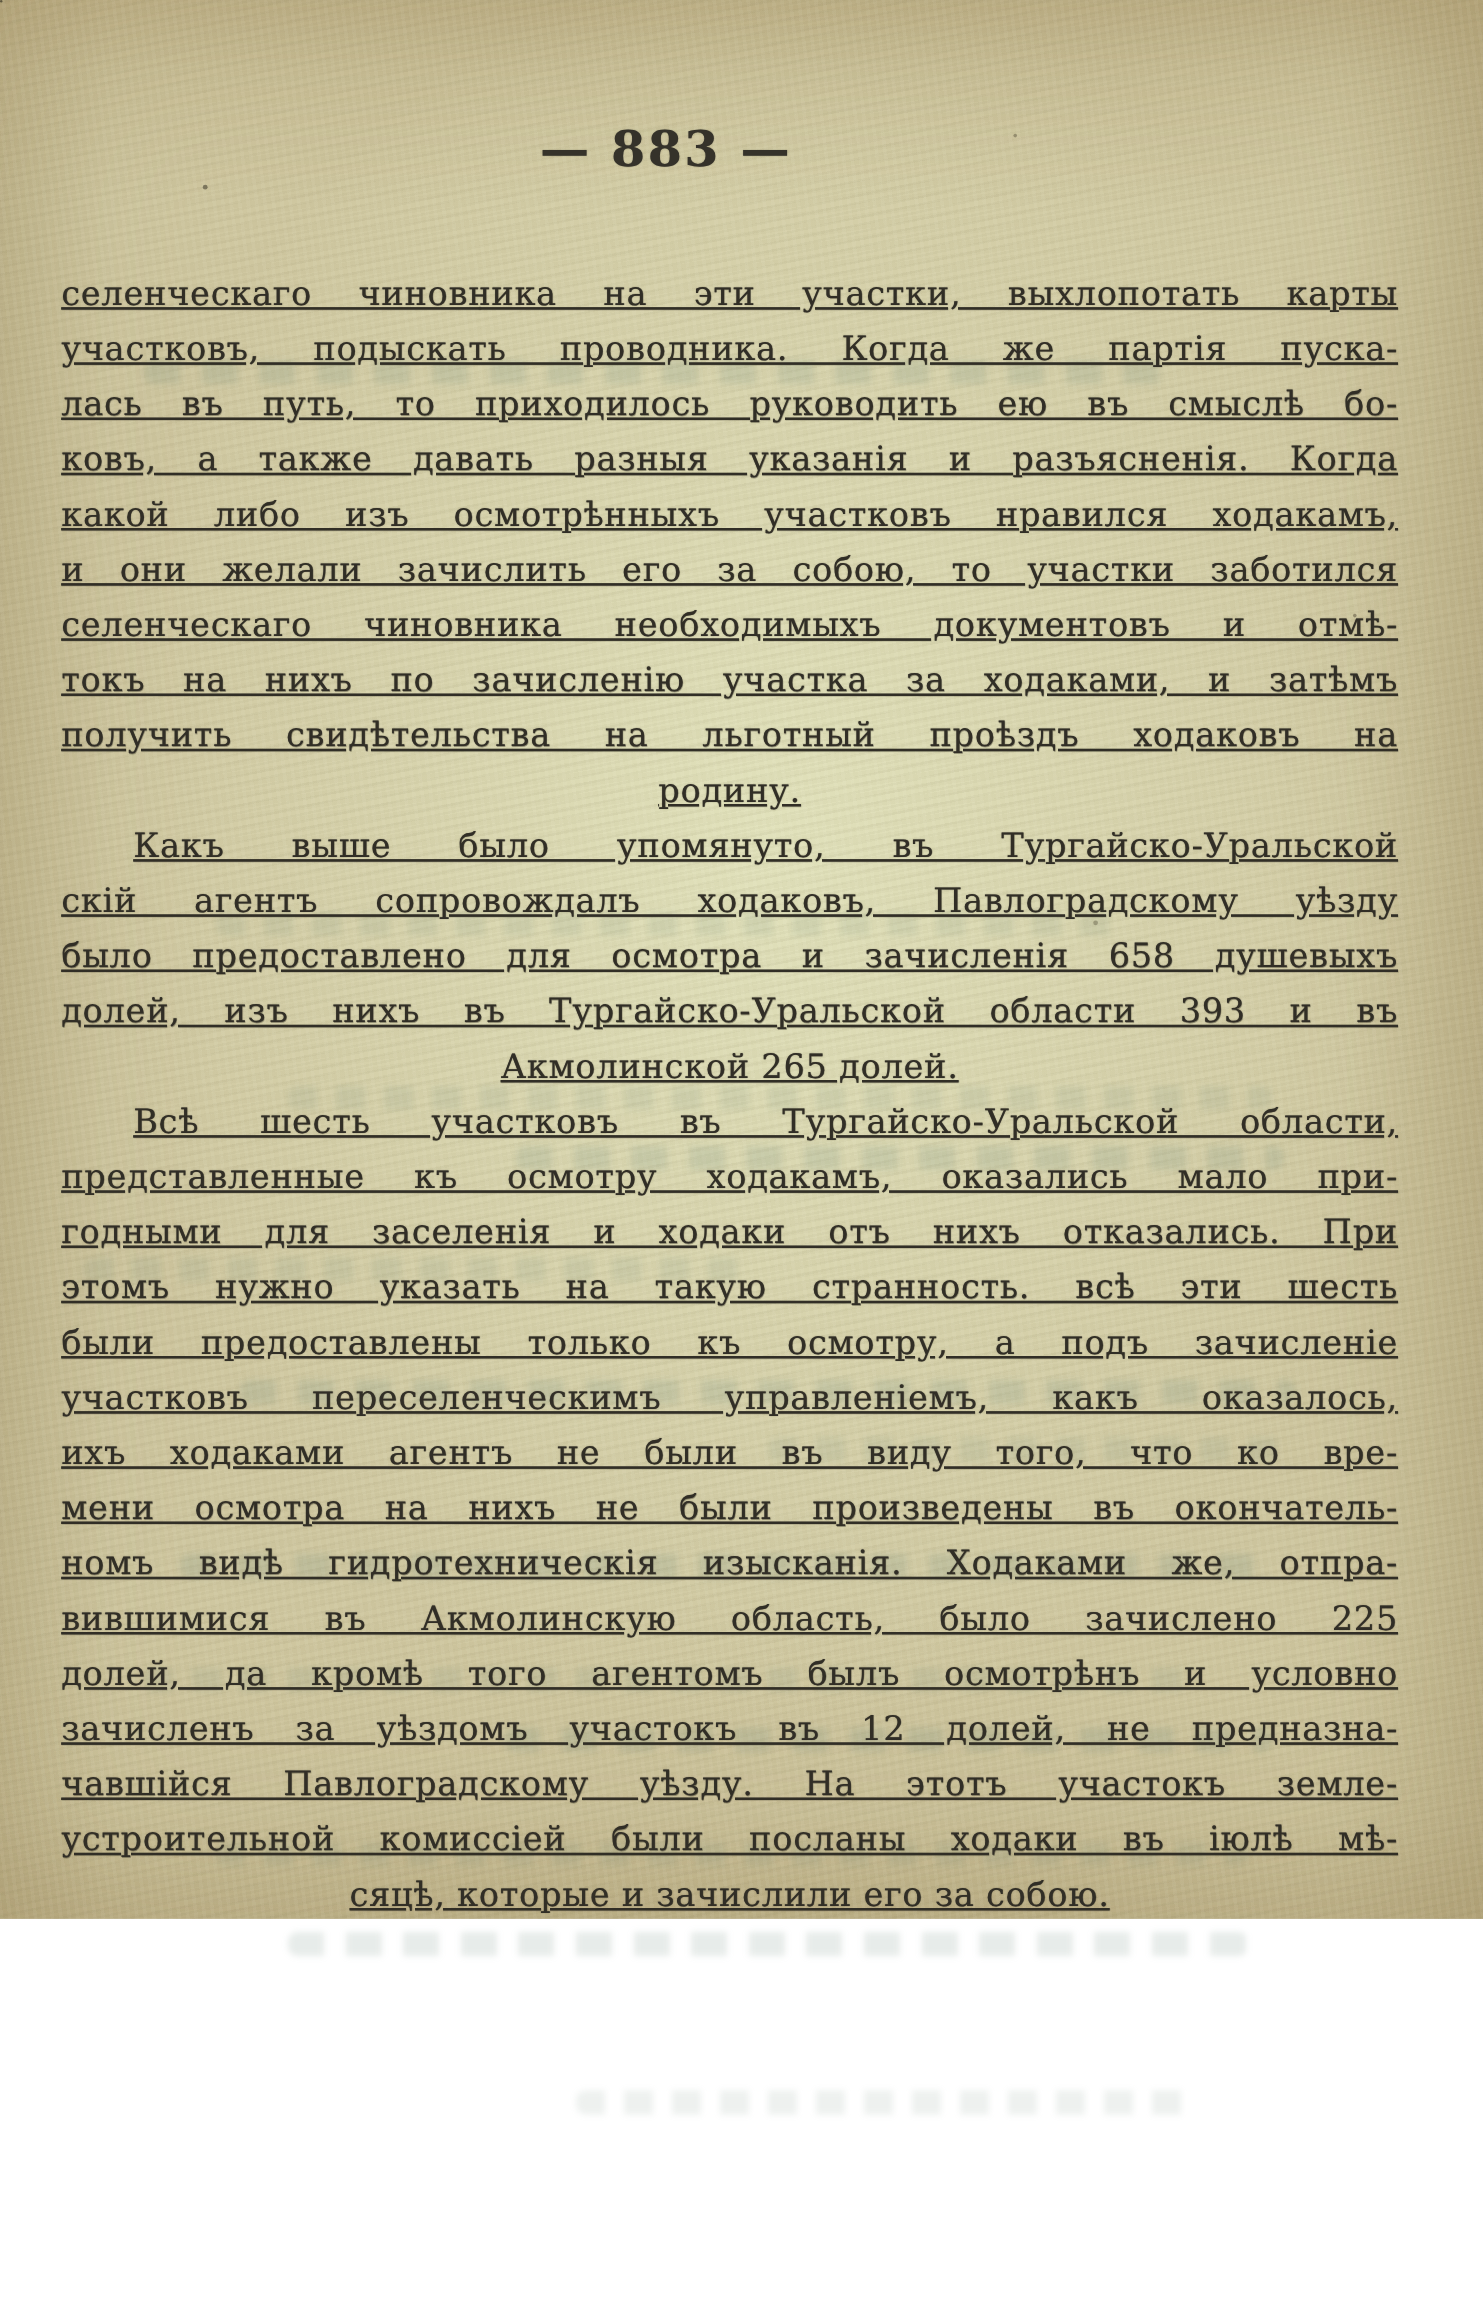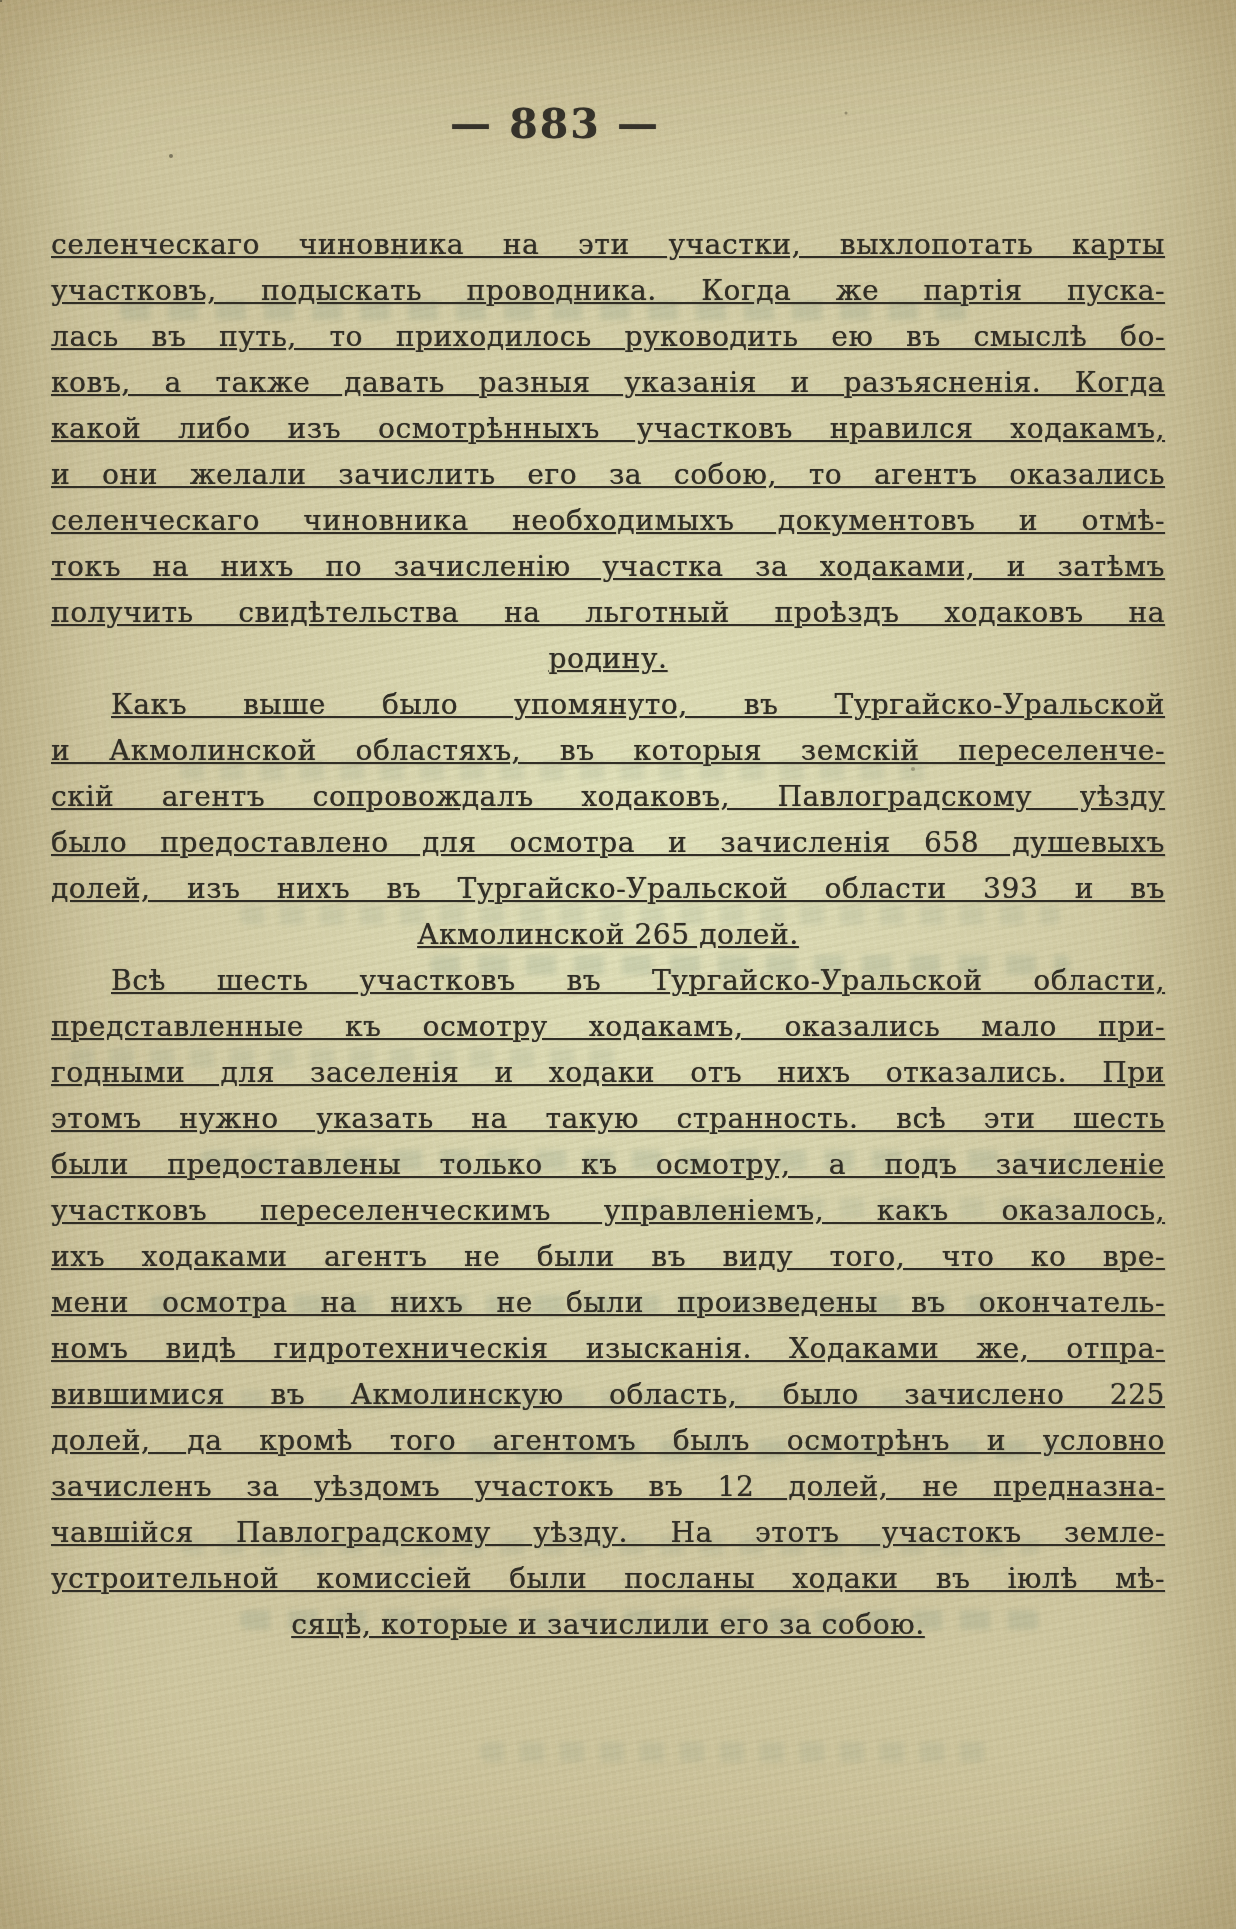--- a/index.html
+++ b/index.html
@@ -8,21 +8,21 @@
   }
   body {
     width: 1236px;
     height: 1929px;
     font-family: "DejaVu Serif", "Liberation Serif", serif;
     overflow: hidden;
   }
   .page {
     position: relative;
     width: 1236px;
-    height: 1929px;
+    height: 1599px;
     background:
       radial-gradient(ellipse 760px 980px at 52% 44%, rgba(228,230,192,0.85), rgba(228,230,192,0) 75%),
       linear-gradient(180deg, rgba(186,166,120,0.45) 0%, rgba(186,166,120,0.18) 60px, rgba(186,166,120,0) 170px),
       linear-gradient(0deg, rgba(178,158,112,0.35) 0%, rgba(178,158,112,0.12) 90px, rgba(178,158,112,0) 260px),
       linear-gradient(270deg, rgba(176,158,112,0.30) 0%, rgba(176,158,112,0) 120px),
       linear-gradient(90deg, rgba(176,158,112,0.22) 0%, rgba(176,158,112,0) 90px),
       #cfc7a0;
     box-shadow: inset 0 0 160px rgba(118,100,62,0.28);
   }
   
@@ -117,27 +117,26 @@
   <div class="specks"></div>
 
   <div class="pagenum">— 883 —</div>
 
   <div class="text">
     <div class="ln j">селенческаго чиновника на эти участки, выхлопотать карты</div>
     <div class="ln j">участковъ, подыскать проводника. Когда же партія пуска-</div>
     <div class="ln j">лась въ путь, то приходилось руководить ею въ смыслѣ бо-</div>
     <div class="ln j">ковъ, а также давать разныя указанія и разъясненія. Когда</div>
     <div class="ln j">какой либо изъ осмотрѣнныхъ участковъ нравился ходакамъ,</div>
-    <div class="ln j">и они желали зачислить его за собою, то агентъ оказались</div>
+    <div class="ln j">и они желали зачислить его за собою, то участки заботился</div>
     <div class="ln j">селенческаго чиновника необходимыхъ документовъ и отмѣ-</div>
     <div class="ln j">токъ на нихъ по зачисленію участка за ходаками, и затѣмъ</div>
     <div class="ln j">получить свидѣтельства на льготный проѣздъ ходаковъ на</div>
     <div class="ln end">родину.</div>
     <div class="ln j ind">Какъ выше было упомянуто, въ Тургайско-Уральской</div>
-    <div class="ln j">и Акмолинской областяхъ, въ которыя земскій переселенче-</div>
     <div class="ln j">скій агентъ сопровождалъ ходаковъ, Павлоградскому уѣзду</div>
     <div class="ln j">было предоставлено для осмотра и зачисленія 658 душевыхъ</div>
     <div class="ln j">долей, изъ нихъ въ Тургайско-Уральской области 393 и въ</div>
     <div class="ln end">Акмолинской 265 долей.</div>
     <div class="ln j ind">Всѣ шесть участковъ въ Тургайско-Уральской области,</div>
     <div class="ln j">представленные къ осмотру ходакамъ, оказались мало при-</div>
     <div class="ln j">годными для заселенія и ходаки отъ нихъ отказались. При</div>
     <div class="ln j">этомъ нужно указать на такую странность. всѣ эти шесть</div>
     <div class="ln j">были предоставлены только къ осмотру, а подъ зачисленіе</div>
     <div class="ln j">участковъ переселенческимъ управленіемъ, какъ оказалось,</div>

